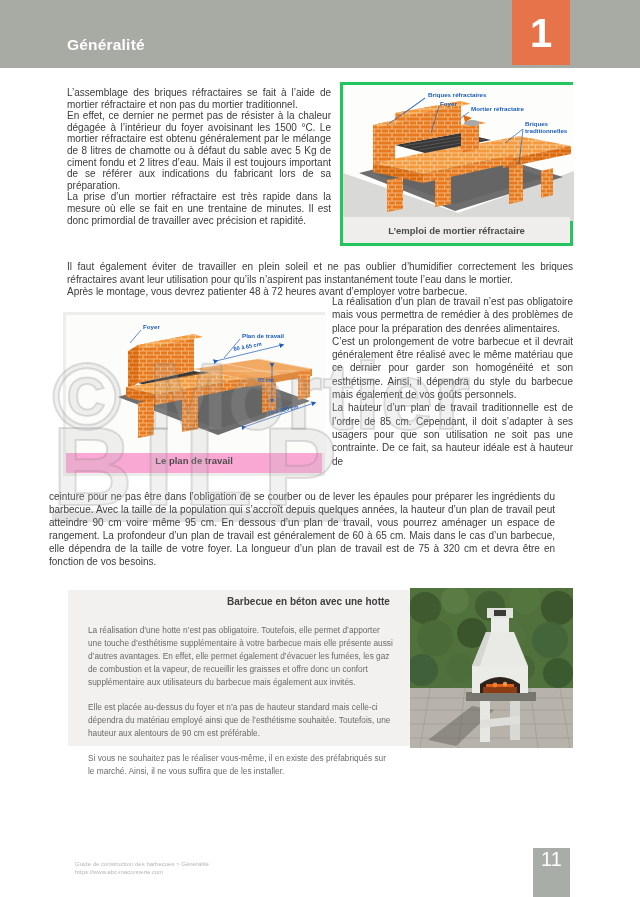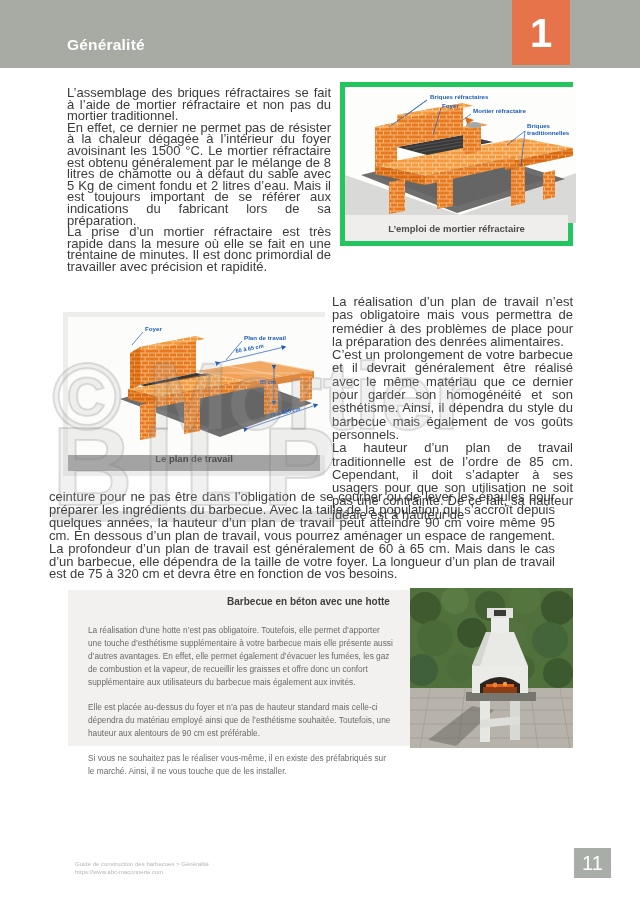--- a/index.html
+++ b/index.html
@@ -8,48 +8,48 @@
   .b{font-weight:normal;}
 
   
   .band{position:absolute;left:0;top:0;width:640px;height:68px;background:#a8aba4;}
   .band-title{position:absolute;left:67px;top:36px;font-size:15.5px;font-weight:bold;color:#ffffff;letter-spacing:.2px;}
   .chapter-box{position:absolute;left:512px;top:0;width:58px;height:65px;background:#e7734a;
                display:flex;align-items:center;justify-content:center;}
   .chapter-num{color:#ffffff;font-size:40px;font-weight:bold;line-height:1;}
 
   
-  .para{position:absolute;font-size:13px;text-align:justify;color:#3b3b3b;}
+  .para{position:absolute;font-size:10px;text-align:justify;color:#3b3b3b;}
   .p1{left:67px;top:87px;width:264px;line-height:11.6px;}
   .p2{left:67px;top:261px;width:506px;line-height:12.6px;}
   .p3{left:332px;top:295px;width:241px;line-height:13.3px;}
   .p4{left:49px;top:491px;width:506px;line-height:12.9px;}
 
   
-  .figbox{position:absolute;background:#a3a3a3;border:5px solid #22c55e;box-sizing:border-box;}
+  .figbox{position:absolute;background:#f9a8d4;border:3px solid #22c55e;box-sizing:border-box;}
   .fig1{left:340px;top:82px;width:233px;height:164px;}
   .fig2{left:63px;top:312px;width:262px;height:164px;border-color:#ededeb;}
   .figcap{position:absolute;left:0;right:0;bottom:0;height:26px;background:#efeeec;
           display:flex;align-items:center;justify-content:center;
           font-size:9.5px;font-weight:bold;color:#4c4c4c;}
   .fig2 .figcap{background:transparent;}
   .figsvg{position:absolute;left:0;top:0;}
 
   
   .hottebox{position:absolute;left:68px;top:590px;width:505px;height:156px;background:#f2f1ef;}
   .hotte-title{position:absolute;left:0;top:6px;width:481px;text-align:center;
                font-size:10px;font-weight:bold;color:#3f3f3f;}
   .hotte-text{position:absolute;left:8px;top:22px;width:330px;font-size:8.3px;line-height:13px;color:#6a6a6a;}
   .hotte-text p{margin:12px;}
   .hotte-photo{position:absolute;left:342px;top:-2px;width:163px;height:160px;}
 
   
   .footer{position:absolute;left:75px;top:861px;font-size:6px;line-height:7.5px;color:#b6b6b2;}
-  .pagebox{position:absolute;left:533px;top:848px;width:37px;height:30px;background:#a9ada7;
-           display:flex;align-items:center;justify-content:center;margin-left:41px;}
+  .pagebox{position:absolute;left:533px;top:848px;width:37px;height:50px;background:#a9ada7;
+           display:flex;align-items:flex-start;justify-content:center;}
   .pagenum{color:#fdfdfd;font-size:20px;}
 
   
   .wm{position:absolute;pointer-events:none;z-index:6;font-weight:bold;
       color:rgba(185,185,185,0.20);-webkit-text-stroke:2px rgba(120,120,120,0.22);
       white-space:nowrap;}
   .wm1{left:52px;top:342px;font-size:95px;}
   .wm2{left:52px;top:402px;font-size:112px;letter-spacing:10px;text-decoration:underline;}
 
   svg text{font-family:"Liberation Sans",sans-serif;}
@@ -123,21 +123,21 @@
         <text class="lbl" x="85" y="12">Briques réfractaires</text>
         <text class="lbl" x="97" y="21">Foyer</text>
         <text class="lbl" x="128" y="26">Mortier réfractaire</text>
         <text class="lbl" x="182" y="41">Briques</text>
         <text class="lbl" x="182" y="48">traditionnelles</text>
       </g>
     </svg>
     <div class="figcap">L’emploi de mortier réfractaire</div>
   </div>
 
-  <div class="para p2"><br></div>
+  <div class="para p2"><span>Il faut également éviter de travailler en plein soleil et ne pas oublier d’humidifier correctement les briques réfractaires avant leur utilisation pour qu’ils n’aspirent pas instantanément toute l’eau dans le mortier.</span><br><span>Après le montage, vous devrez patienter 48 à 72 heures avant d’employer votre barbecue.</span></div>
 
   <div class="figbox fig2">
     <svg class="figsvg" width="260" height="138" viewBox="0 0 260 138">
       <defs>
         <marker id="ar" markerWidth="7" markerHeight="7" refX="3.5" refY="3.5" orient="auto">
           <path d="M0,0 L7,3.5 L0,7 z" fill="#1b5cbe"></path>
         </marker>
       </defs>
       <rect x="0" y="0" width="260" height="138" fill="#fcfcfb"></rect>
       <polygon points="52,82 152,120 244,86 150,52" fill="#6e6e6e"></polygon>
@@ -179,21 +179,21 @@
 
   <div class="para p3"><span>La réalisation d’un plan de travail n’est pas obligatoire mais vous permettra de remédier à des problèmes de place pour la préparation des denrées alimentaires.</span><br><span>C’est un prolongement de votre barbecue et il devrait généralement être réalisé avec le même matériau que ce dernier pour garder son homogénéité et son esthétisme. Ainsi, il dépendra du style du barbecue mais également de vos goûts personnels.</span><br><span class="b">La hauteur d’un plan de travail</span><span> traditionnelle est de l’ordre de </span><span class="b">85 cm</span><span>. Cependant, il doit s’adapter à ses usagers pour que son utilisation ne soit pas une contrainte. De ce fait, sa hauteur idéale est à hauteur de</span></div>
 
   <div class="para p4"><span>ceinture pour ne pas être dans l’obligation de se courber ou de lever les épaules pour préparer les ingrédients du barbecue. Avec la taille de la population qui s’accroît depuis quelques années, la hauteur d’un plan de travail peut atteindre </span><span class="b">90 cm voire même 95 cm</span><span>. En dessous d’un plan de travail, vous pourrez aménager un espace de rangement. </span><span class="b">La profondeur d’un plan de travail</span><span> est généralement de </span><span class="b">60 à 65 cm</span><span>. Mais dans le cas d’un barbecue, elle dépendra de la taille de votre foyer. </span><span class="b">La longueur d’un plan de travail</span><span> est de </span><span class="b">75 à 320 cm</span><span> et devra être en fonction de vos besoins.</span></div>
 
   <div class="hottebox">
     <div class="hotte-title">Barbecue en béton avec une hotte</div>
     <div class="hotte-text">
       <p>La réalisation d’une hotte n’est pas obligatoire. Toutefois, elle permet d’apporter une touche d’esthétisme supplémentaire à votre barbecue mais elle présente aussi d’autres avantages. En effet, elle permet également d’évacuer les fumées, les gaz de combustion et la vapeur, de recueillir les graisses et offre donc un confort supplémentaire aux utilisateurs du barbecue mais également aux invités.</p>
       <p>Elle est placée au-dessus du foyer et n’a pas de hauteur standard mais celle-ci dépendra du matériau employé ainsi que de l’esthétisme souhaitée. Toutefois, une hauteur aux alentours de 90 cm est préférable.</p>
-      <p>Si vous ne souhaitez pas le réaliser vous-même, il en existe des préfabriqués sur le marché. Ainsi, il ne vous touche que de les installer.</p>
+      <p>Si vous ne souhaitez pas le réaliser vous-même, il en existe des préfabriqués sur le marché. Ainsi, il ne vous suffira que de les installer.</p>
     </div>
     <svg class="hotte-photo" width="163" height="160" viewBox="0 0 163 160">
       <rect width="163" height="160" fill="#50703c"></rect>
       <g>
         <circle cx="15" cy="20" r="16" fill="#3e5a2e"></circle>
           <circle cx="45" cy="12" r="14" fill="#5a7c44"></circle>
         <circle cx="80" cy="18" r="15" fill="#425f33"></circle>
           <circle cx="115" cy="10" r="16" fill="#55753f"></circle>
         <circle cx="148" cy="20" r="17" fill="#3c572d"></circle>
           <circle cx="25" cy="50" r="18" fill="#4a6a38"></circle>

